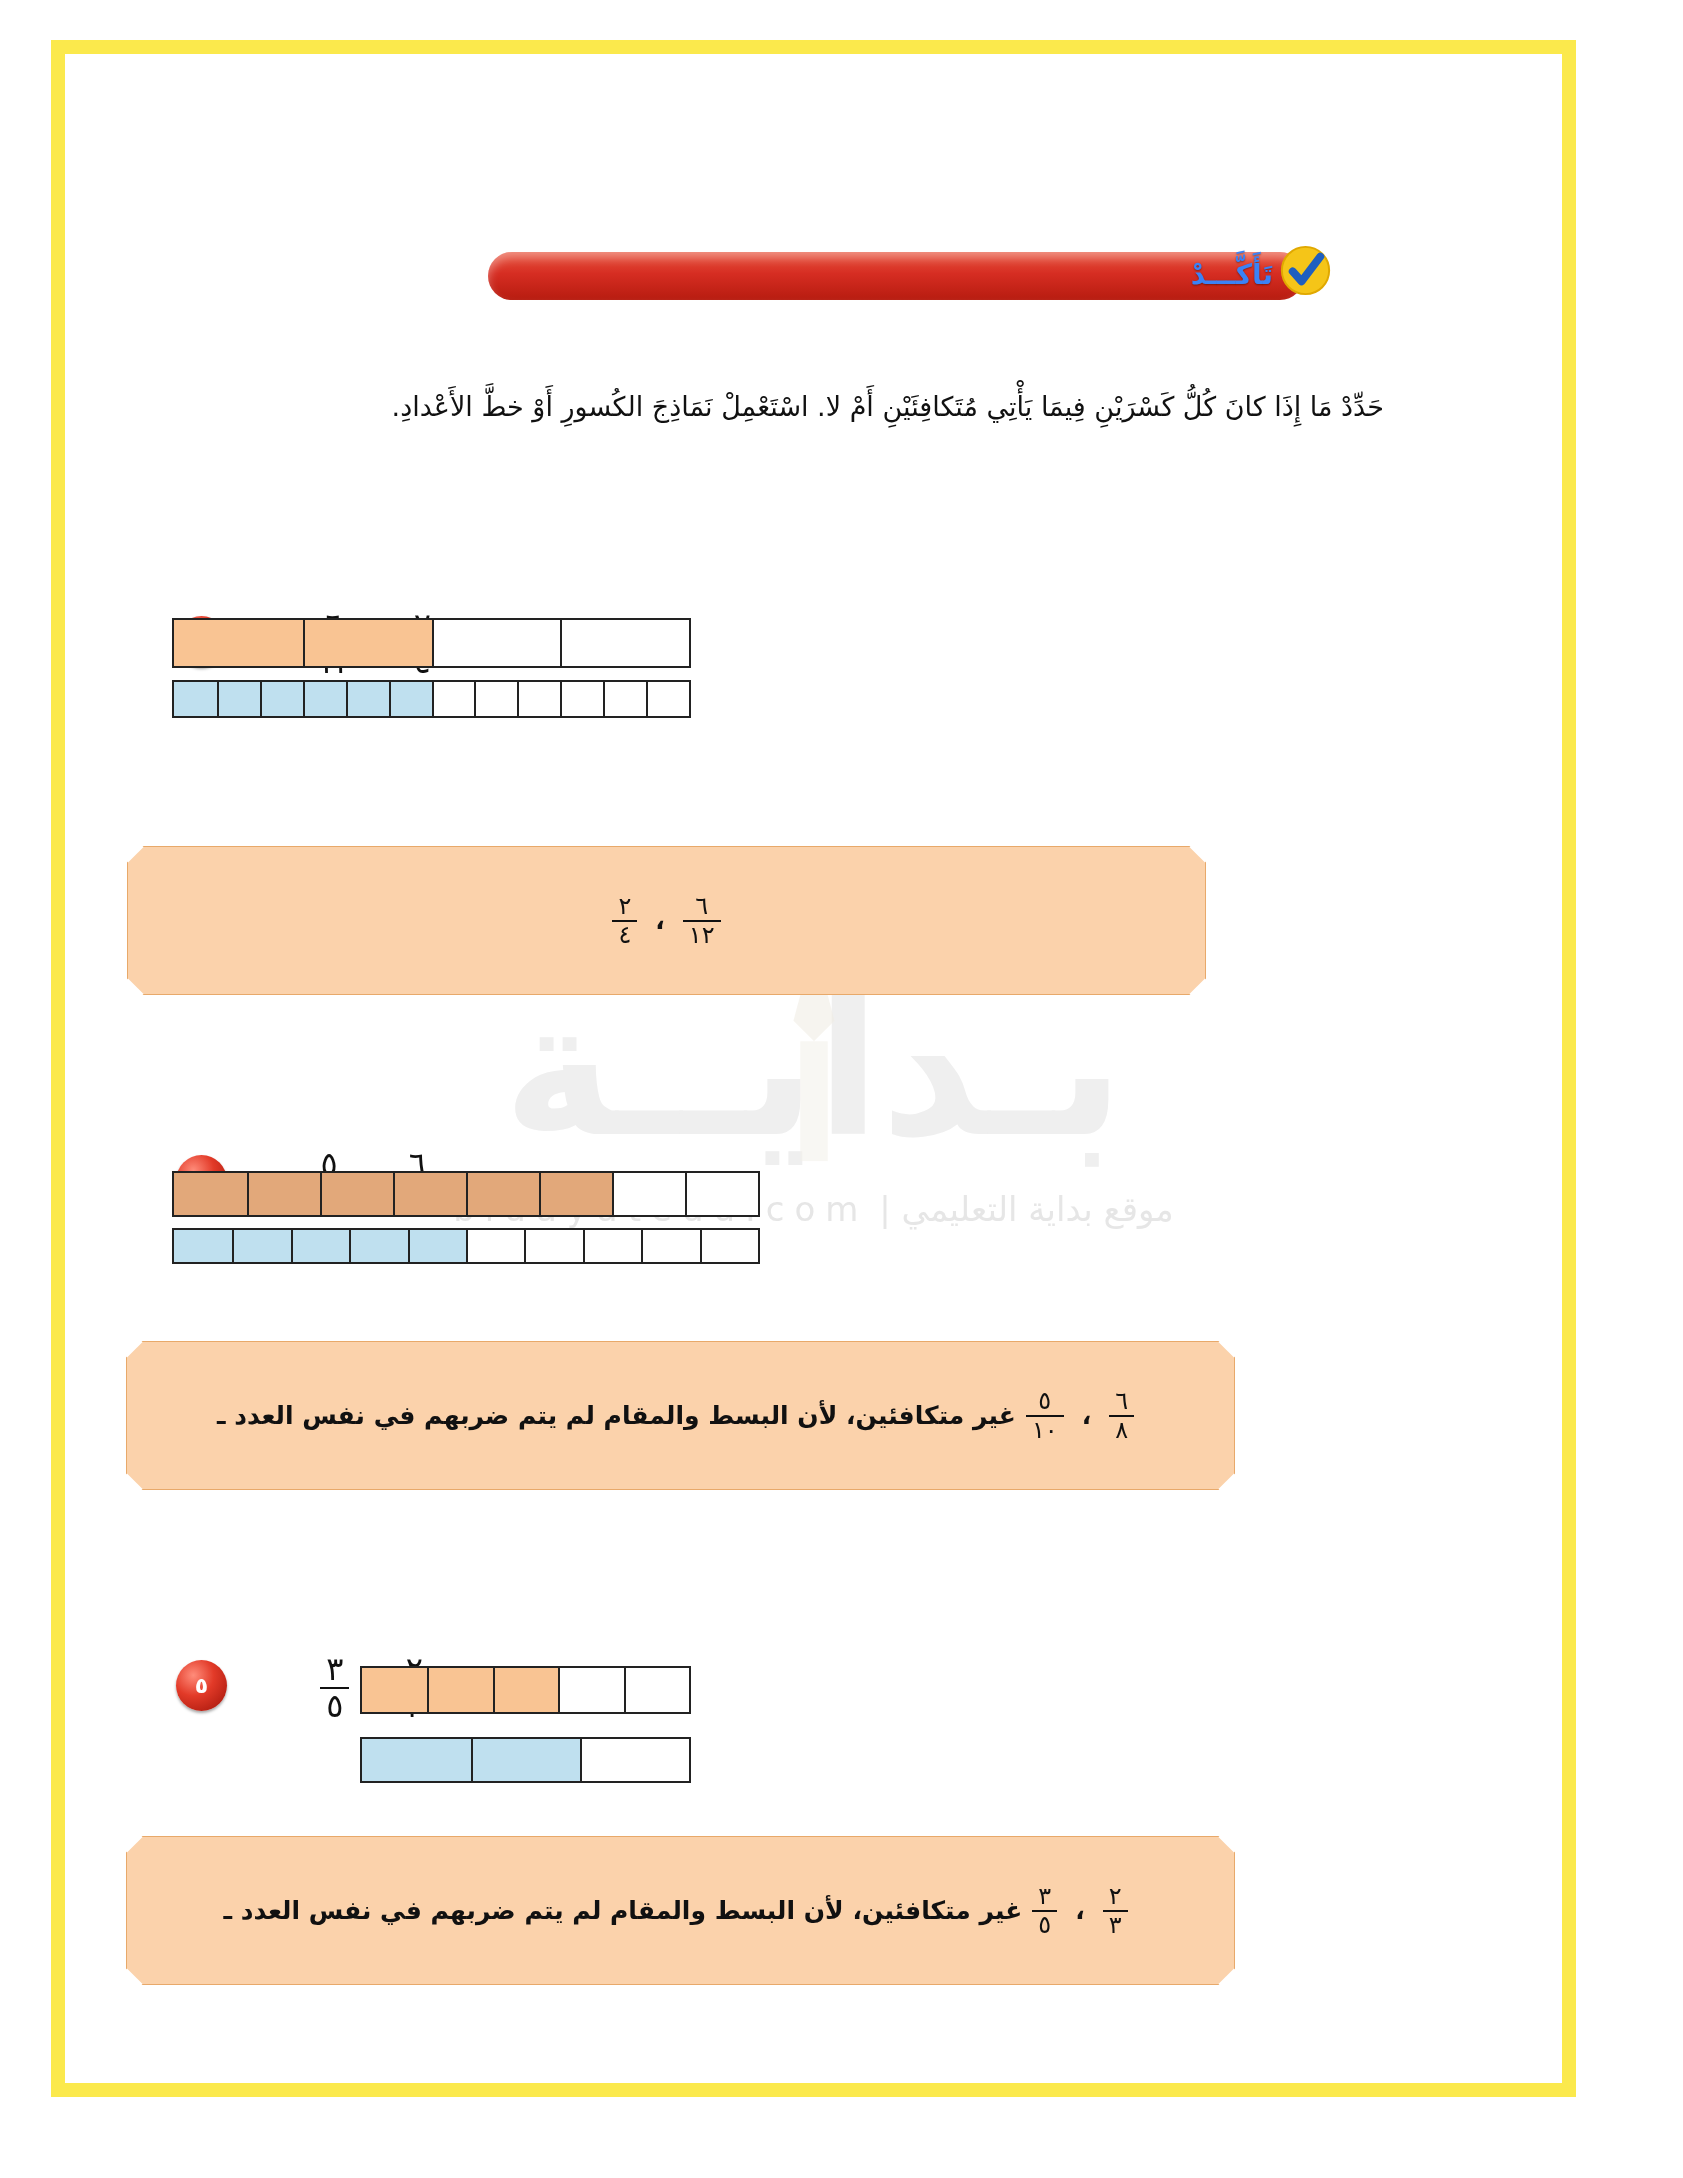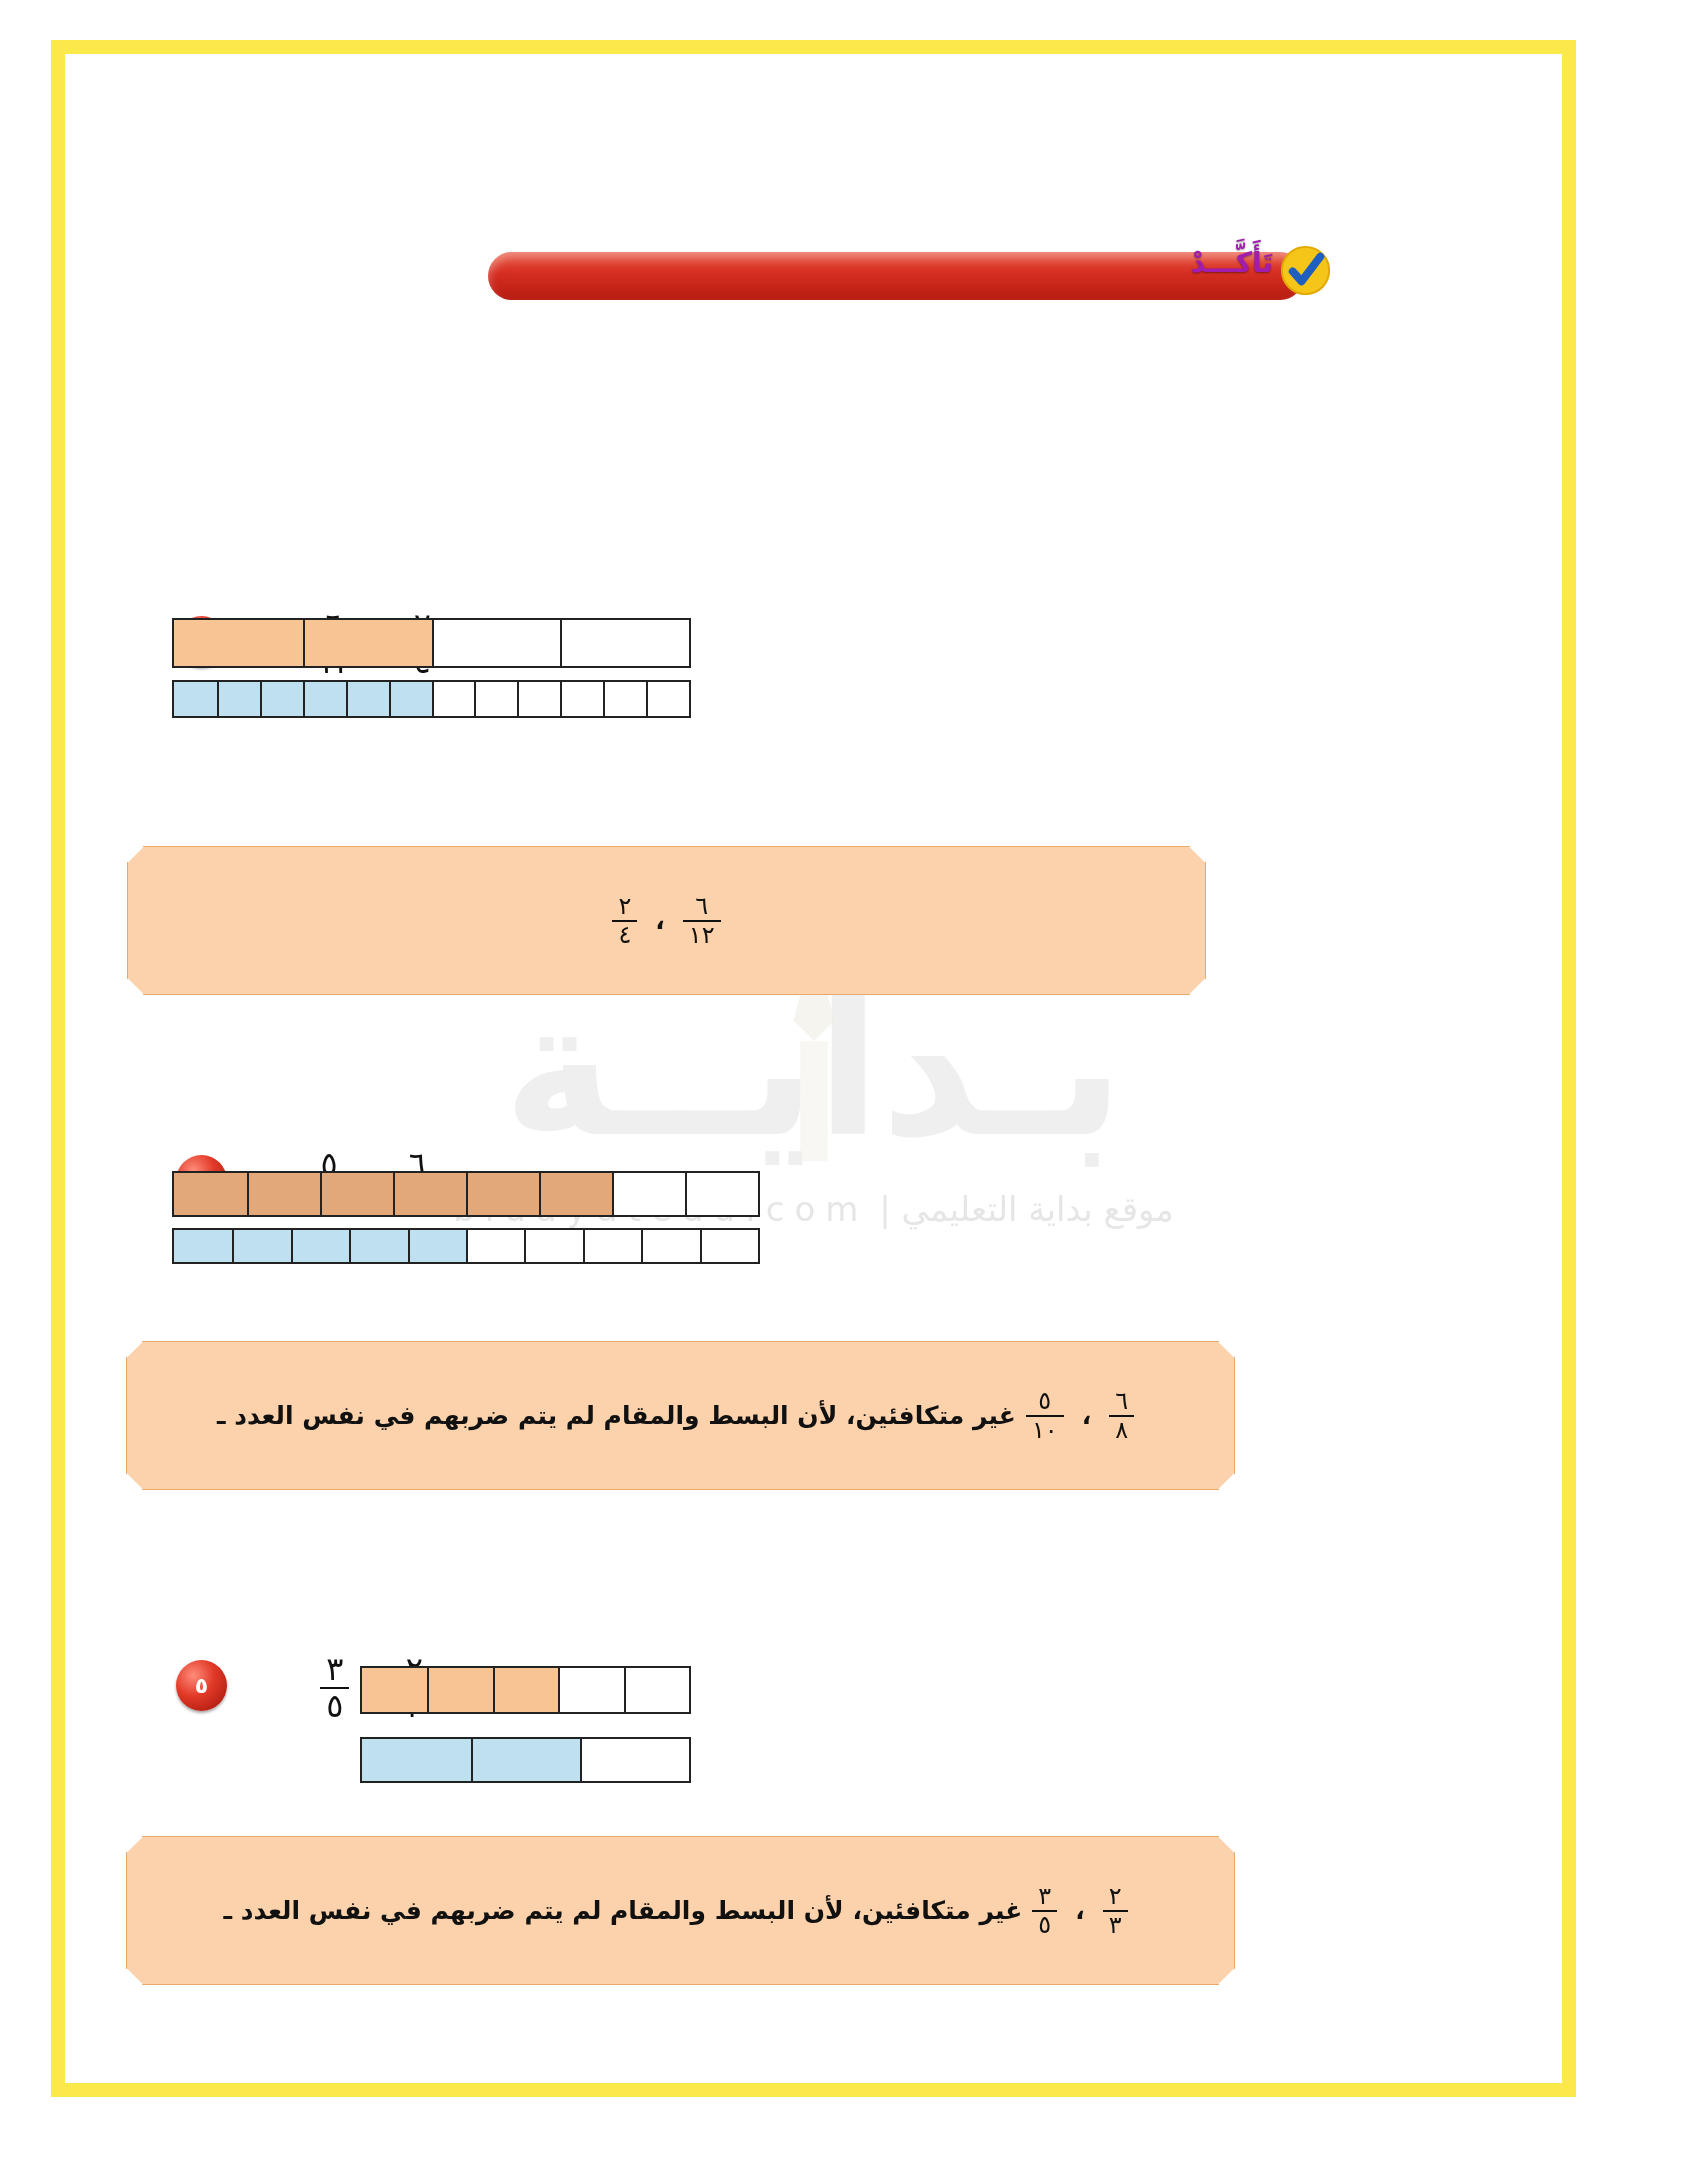--- a/index.html
+++ b/index.html
@@ -83,22 +83,22 @@
     top: 14px;
     width: 816px;
     height: 48px;
     border-radius: 24px;
     background: linear-gradient(to bottom, #e8553f 0%, #d62d22 45%, #b71c10 100%);
     box-shadow: inset 0 6px 10px rgba(255,255,255,.35);
   }
   .banner-label {
     position: absolute;
     right: 59px;
-    top: 8px;
-    color: #a21caf;
+    top: 20px;
+    color: #3b82f6;
     font-size: 28px;
     font-weight: bold;
     letter-spacing: 4px;
     text-shadow: 0 1px 2px rgba(0,0,0,.4);
   }
   .banner-check {
     position: absolute;
     right: -6px;
     top: 0px;
     width: 65px;
@@ -236,20 +236,21 @@
 
     <div class="banner-wrap">
       <div class="banner-bar"></div>
       <div class="banner-label">تَأَكَّـــدْ</div>
       <svg class="banner-check" viewBox="0 0 66 66">
         <circle cx="33" cy="33" r="24" fill="#f5c518" stroke="#e0a800" stroke-width="2"></circle>
         <path d="M20 34 L29 44 L48 19" stroke="#1f5fbf" stroke-width="8" fill="none" stroke-linecap="round" stroke-linejoin="round"></path>
       </svg>
     </div>
 
+    <div class="intro">حَدِّدْ مَا إِذَا كانَ كُلُّ كَسْرَيْنِ فِيمَا يَأْتِي مُتَكافِئَيْنِ أَمْ لا. اسْتَعْمِلْ نَمَاذِجَ الكُسورِ أَوْ خطَّ الأَعْدادِ.</div>
 
     <div class="problem">
       <div class="bullet" style="right:1335px; top:562px;">٣</div>
 
       <div class="frac-pair" style="right:1119px; top:554px;">
         <span class="frac">
           <span class="num">٢</span>
           <span class="den">٤</span>
         </span>
         <span class="conj">وَ</span>

